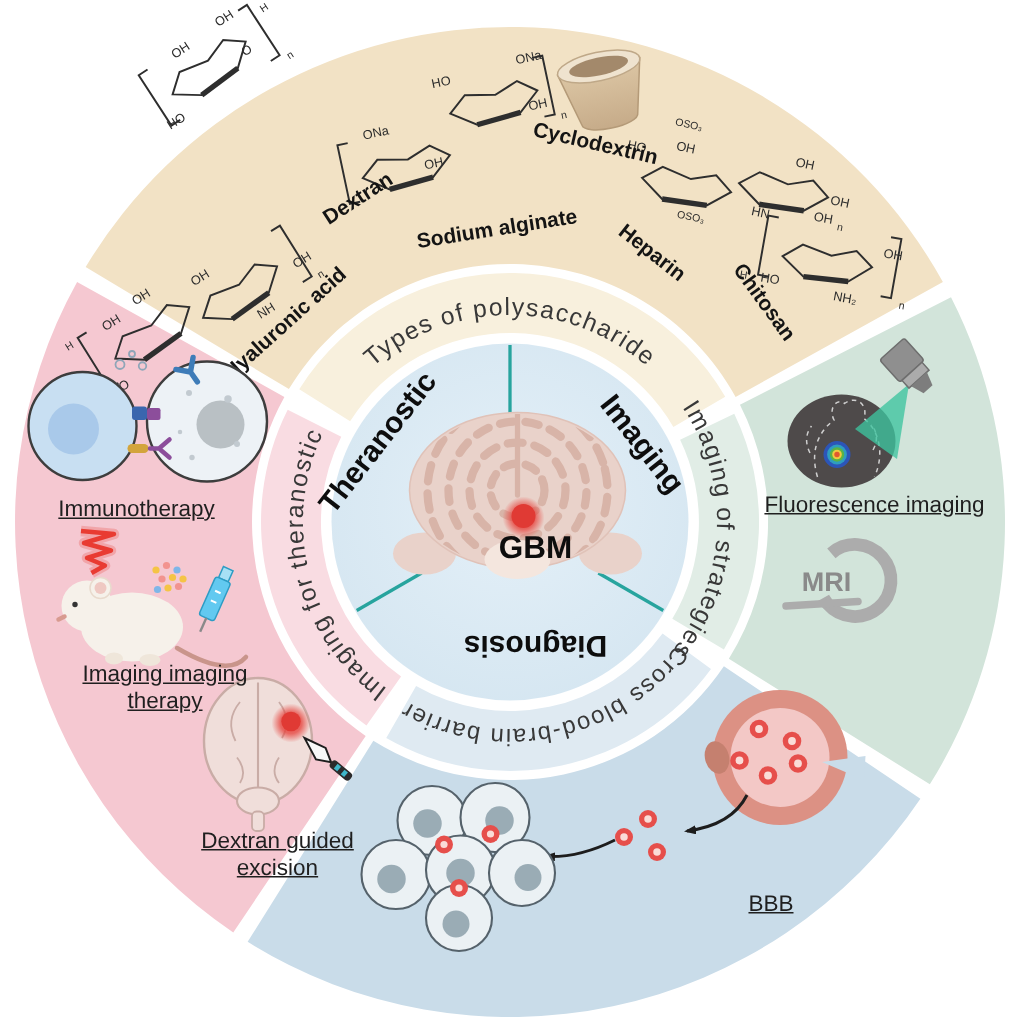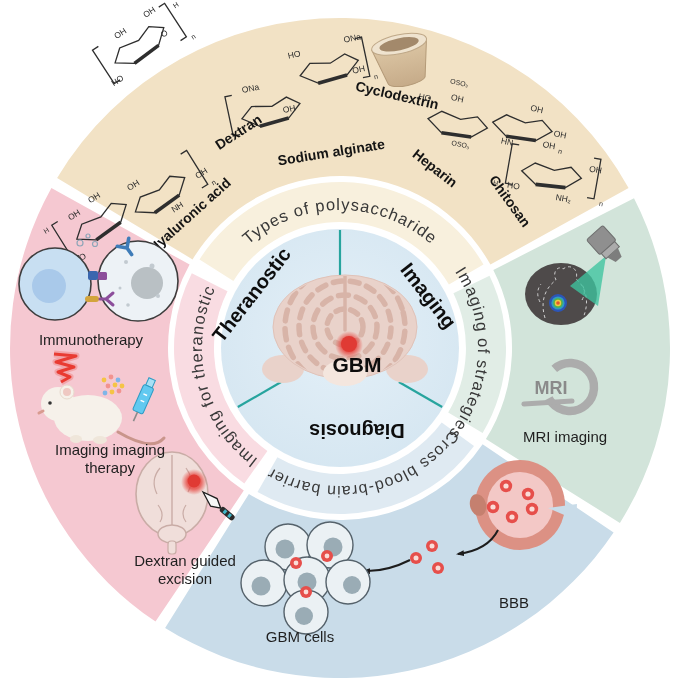--- a/index.html
+++ b/index.html
@@ -1,19 +1,19 @@
 <!DOCTYPE html>
 <html><head>
 <meta charset="utf-8">
 <style>
   html,body{margin:0;padding:0;background:#fff;}
   .stage{position:relative;width:678px;height:678px;background:#fff;overflow:hidden;
          font-family:"Liberation Sans",sans-serif;}
   .stage svg{position:absolute;left:0;top:0;}
-  .cap{position:absolute;font-size:15px;line-height:1.22;color:#1f1f1f;text-align:center;}
+  .cap{position:absolute;font-size:15px;line-height:1.22;color:#1f1f1f;text-align:center;text-decoration:underline;}
   .chem{fill:none;stroke:#2e2e2e;stroke-width:1.3px;}
   .chemB{fill:none;stroke:#2e2e2e;stroke-width:3.6px;}
   .chem-t{font-size:8.5px;fill:#2c2c2c;font-family:"Liberation Sans",sans-serif;}
   .chem-s{font-size:7px;fill:#2c2c2c;font-family:"Liberation Sans",sans-serif;}
   .polyname{font-size:14px;font-weight:bold;fill:#141414;text-anchor:middle;
             font-family:"Liberation Sans",sans-serif;}
   .ringtxt{font-size:16.5px;fill:#383838;letter-spacing:1px;font-family:"Liberation Sans",sans-serif;}
   .axis{font-size:20px;font-weight:bold;fill:#0d0d0d;text-anchor:middle;font-family:"Liberation Sans",sans-serif;}
 </style>
 </head>
@@ -340,16 +340,15 @@
       <rect x="24" y="-2" width="17" height="6" rx="2.5" fill="#2B2B2B"></rect>
       <rect x="28" y="-1" width="3" height="4" fill="#3FB7C9"></rect>
       <rect x="34" y="-1" width="3" height="4" fill="#3FB7C9"></rect>
     </g>
   </g>
 </svg>
 
 <div class="cap" style="left:16px;top:331px;width:150px">Immunotherapy</div>
 <div class="cap" style="left:50px;top:441px;width:120px">Imaging imaging therapy</div>
 <div class="cap" style="left:122px;top:552px;width:126px">Dextran guided excision</div>
-<div class="cap" style="left:495px;top:428px;width:140px">MRI imaging</div>
+<div class="cap" style="left:500px;top:328px;width:166px">Fluorescence imaging</div>
 <div class="cap" style="left:464px;top:594px;width:100px">BBB</div>
-<div class="cap" style="left:230px;top:628px;width:140px">GBM cells</div>
 </div>
 
 </body></html>

